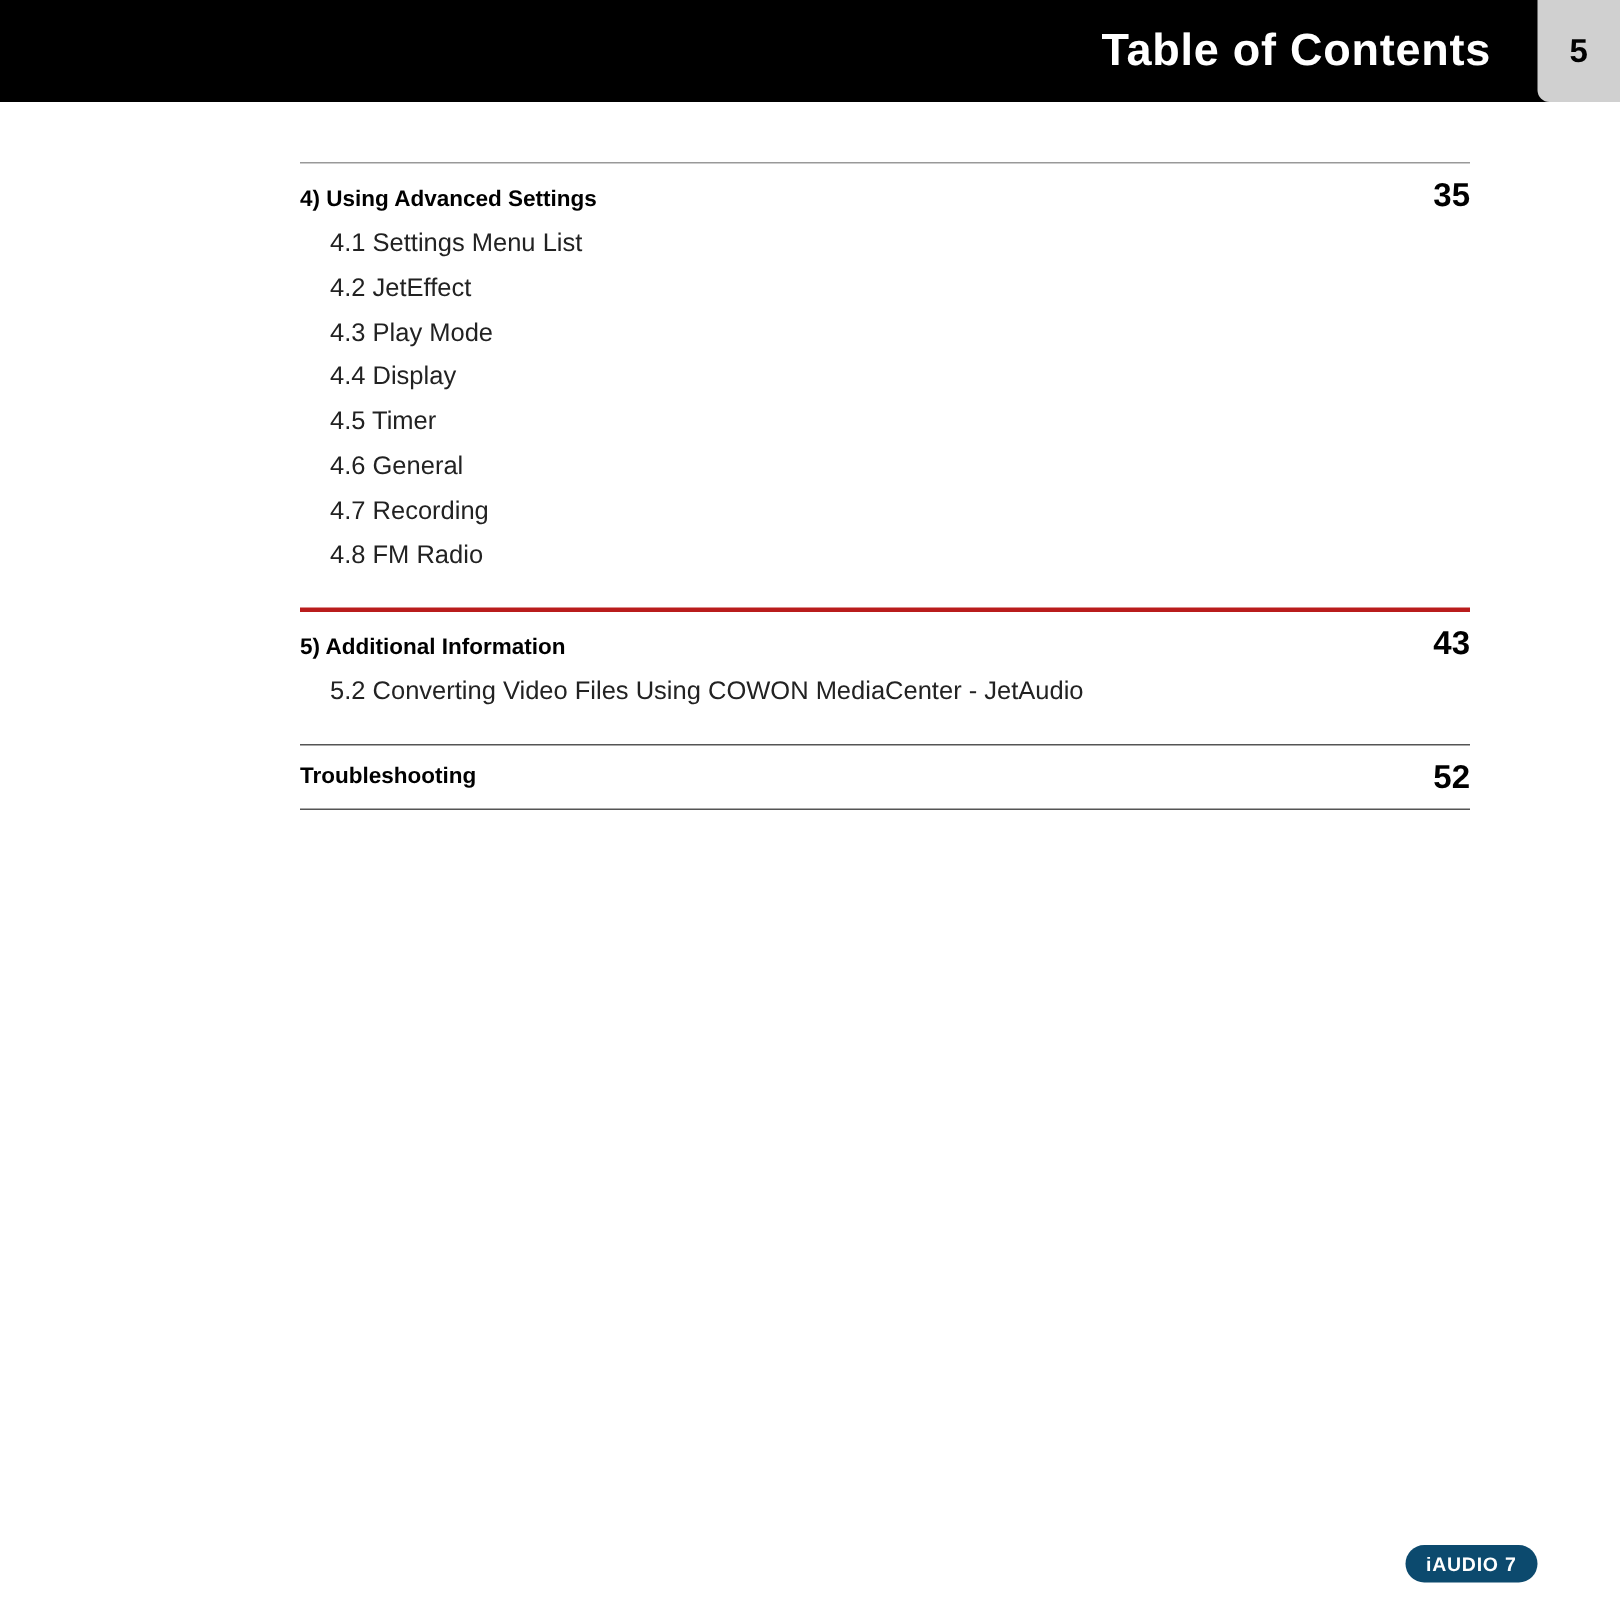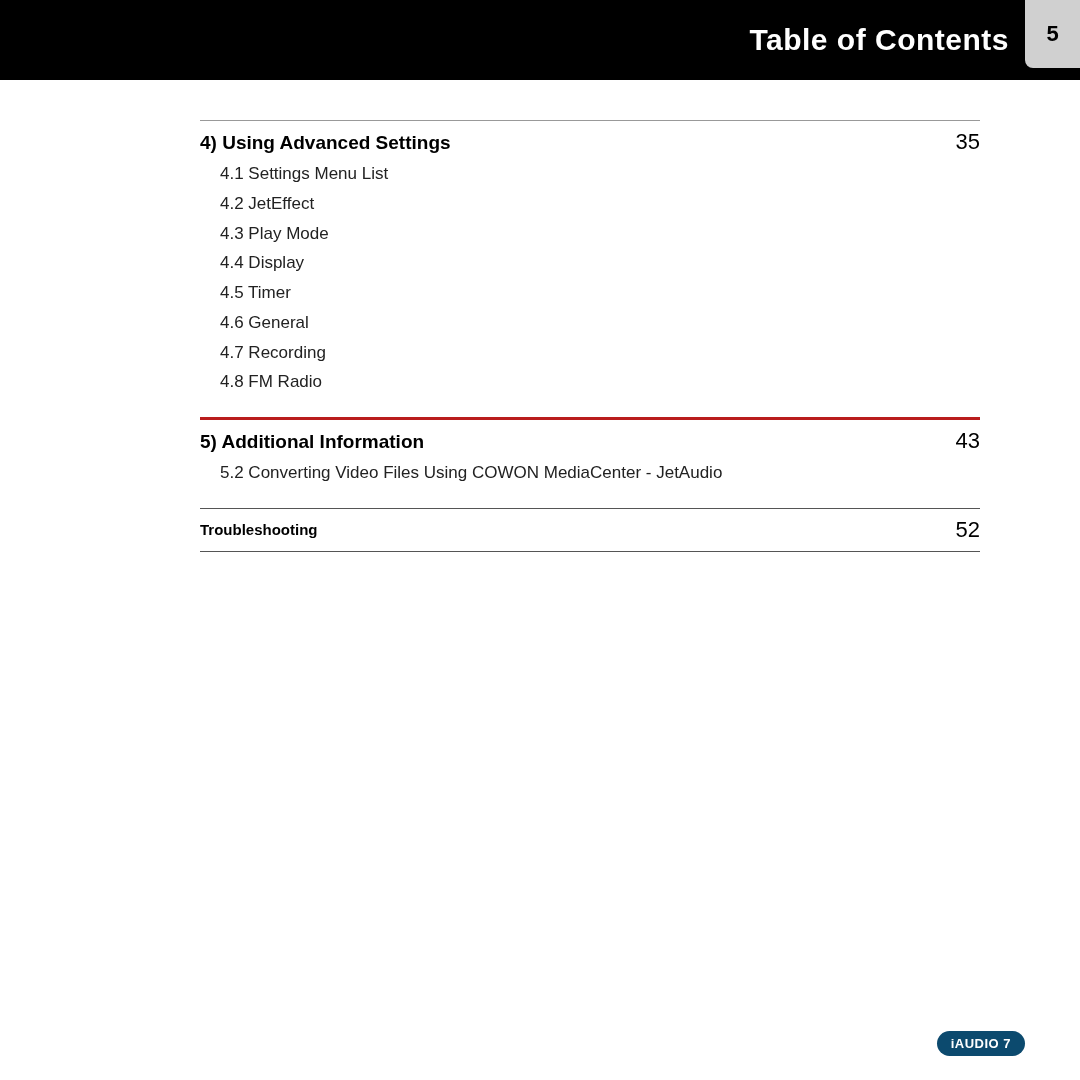--- a/index.html
+++ b/index.html
@@ -13,25 +13,25 @@
       height: 1080px;
       background: #ffffff;
       font-family: Arial, Helvetica, sans-serif;
       position: relative;
       overflow: hidden;
     }
 
     
     .header {
       background: #000000;
-      height: 80px;
+      height: 68px;
       display: flex;
       align-items: center;
       justify-content: flex-end;
-      padding-right: 1px;
+      padding-right: 16px;
       position: relative;
     }
 
     .header-title {
       color: #ffffff;
       font-size: 30px;
       font-weight: bold;
       padding-right: 70px;
       letter-spacing: 0.5px;
     }
@@ -66,28 +66,28 @@
       display: flex;
       justify-content: space-between;
       align-items: baseline;
       border-top: 1px solid #999;
       padding-top: 8px;
       margin-bottom: 4px;
     }
 
     .toc-section-title {
       font-weight: bold;
-      font-size: 19px;
+      font-size: 15px;
       color: #000;
     }
 
     .toc-page-num {
       font-size: 22px;
       color: #000;
-      font-weight: normal;
+      font-weight: bold;
       min-width: 40px;
       text-align: right;
     }
 
     .toc-sub-items {
       margin-left: 20px;
       margin-bottom: 10px;
     }
 
     .toc-sub-item {

